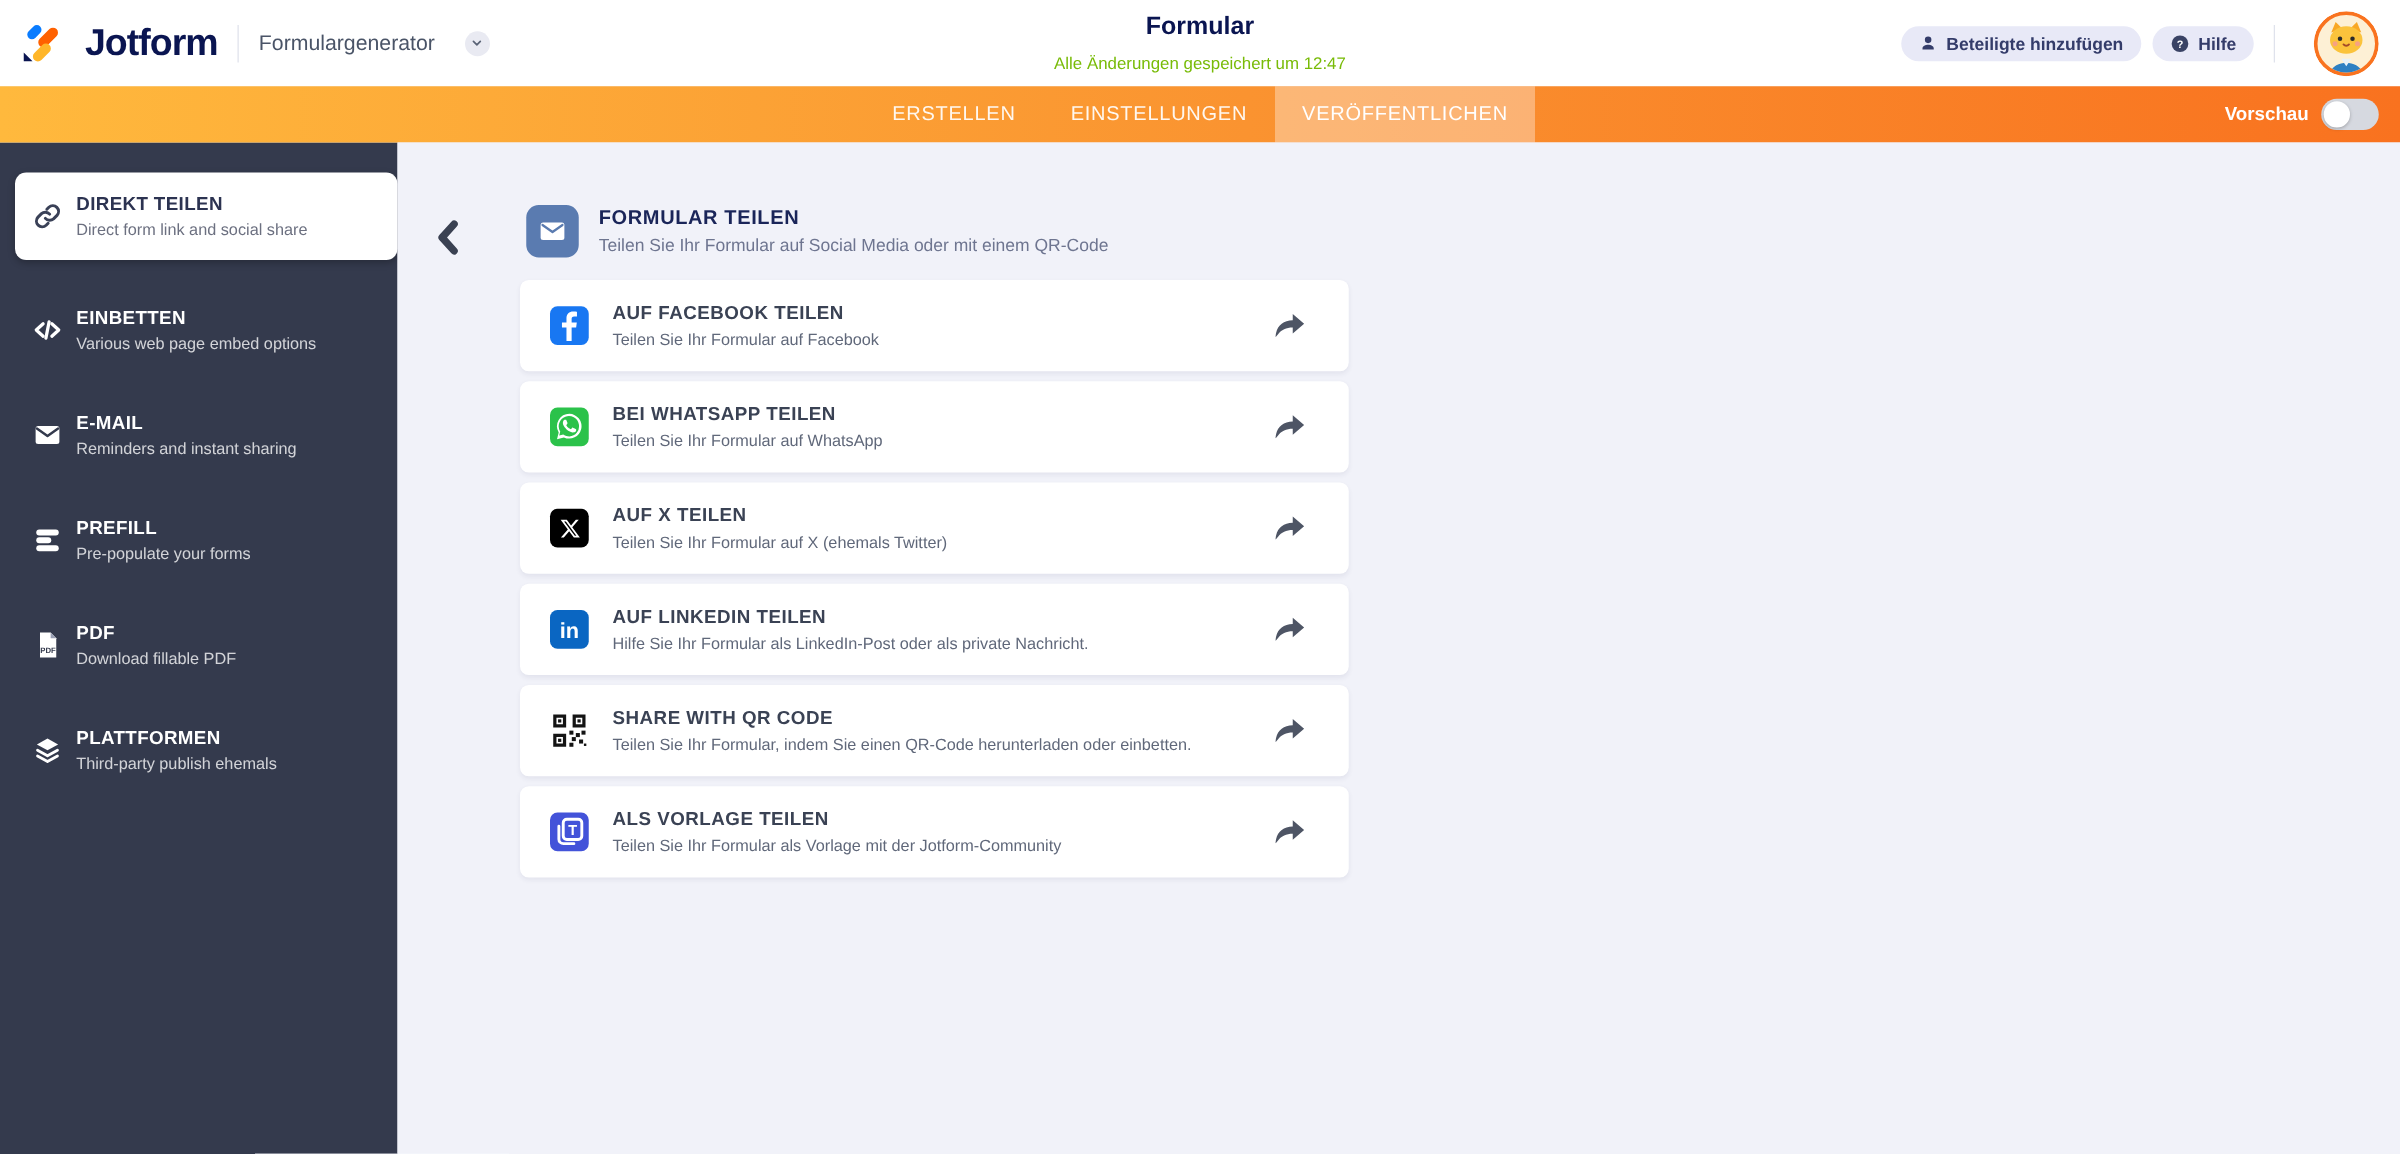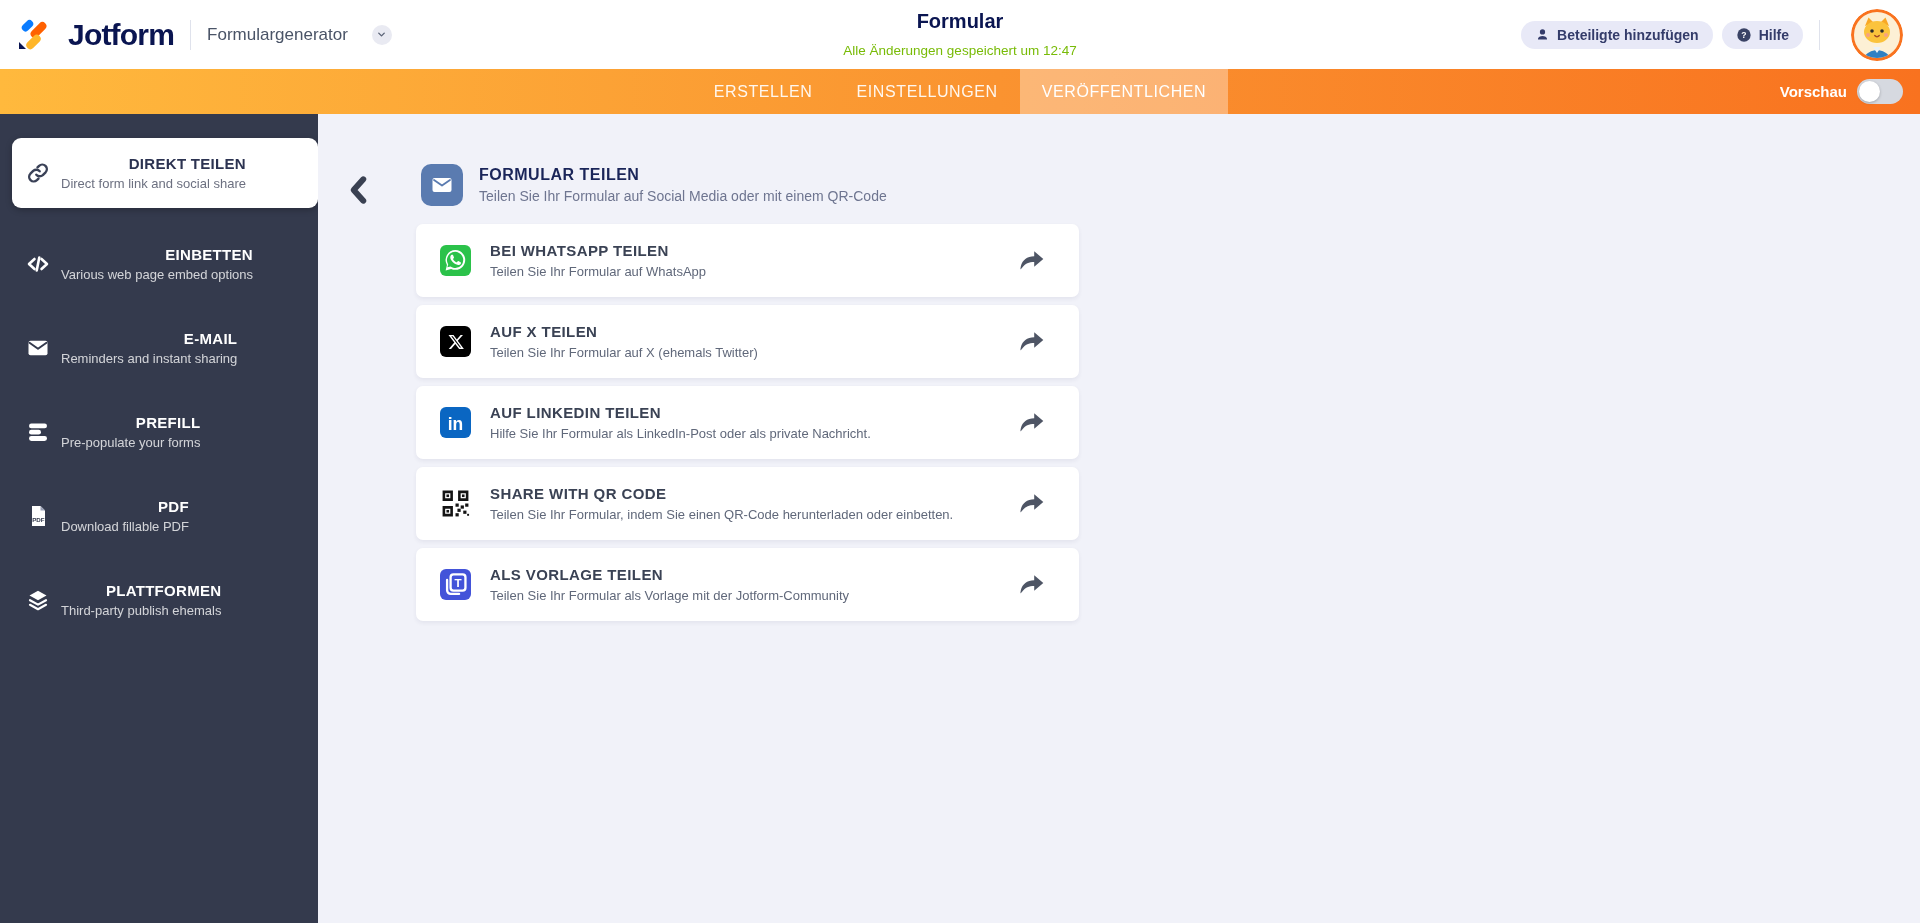--- a/index.html
+++ b/index.html
@@ -43,21 +43,21 @@
 
   
   .sidebar { width:318px; flex:0 0 318px; background:#343A4D; padding-top:24px; }
   .side-item { display:flex; align-items:center; cursor:pointer; }
   .side-item:not(.active) { height:84px; padding-left:26px; }
   .side-item.active { height:70px; margin:0 0 14px 12px; background:#FFFFFF; border-radius:9px; padding-left:14px;
                       box-shadow:0 2px 6px rgba(0,0,0,0.25); }
   .side-icon { width:24px; height:24px; flex:0 0 24px; display:flex; align-items:center; justify-content:center; color:#FFFFFF; }
   .side-item.active .side-icon { color:#3A4157; }
   .side-text { margin-left:11px; display:flex; flex-direction:column; }
-  .side-title { font-size:15px; font-weight:bold; color:#FFFFFF; letter-spacing:0.3px;text-align:right; }
+  .side-title { font-size:15px; font-weight:bold; color:#FFFFFF; letter-spacing:0.3px; }
   .side-sub { font-size:13px; color:rgba(255,255,255,0.78); margin-top:4px; }
   .side-item.active .side-title { color:#2C3351; }
   .side-item.active .side-sub { color:#6C7080; }
 
   
   .content { flex:1; position:relative; background:#F1F2F9; }
   .back-btn { position:absolute; left:24px; top:60px; width:34px; height:34px; background:transparent; border:none; cursor:pointer; padding:0; }
   .section-head { position:absolute; left:103px; top:50px; display:flex; align-items:center; }
   .section-tile { width:42px; height:42px; border-radius:10px; background:#5A7BB0; display:flex; align-items:center; justify-content:center; }
   .section-texts { margin-left:16px; }
@@ -254,20 +254,36 @@
             </svg>
         </span>
         <div class="section-texts">
           <div class="section-title">FORMULAR TEILEN</div>
           <div class="section-sub">Teilen Sie Ihr Formular auf Social Media oder mit einem QR-Code</div>
         </div>
       </div>
 
       <div class="cards" id="cards">
           <div class="card">
+            <span class="card-tile" style="background:#1877F2">
+              <svg width="31" height="31" viewBox="0 0 24 24">
+                <path fill="#FFFFFF" d="M13.4 21.5v-8.3h2.8l.4-3.2h-3.2V7.9c0-.9.3-1.6 1.6-1.6h1.7V3.4c-.3 0-1.3-.1-2.4-.1-2.4 0-4.1 1.5-4.1 4.2V10H7.4v3.2h2.8v8.3h3.2z"></path>
+              </svg>
+            </span>
+            <span class="card-texts">
+              <span class="card-title">AUF FACEBOOK TEILEN</span>
+              <span class="card-sub">Teilen Sie Ihr Formular auf Facebook</span>
+            </span>
+            <span class="card-arrow">
+              <svg width="26" height="22" viewBox="0 0 26 22">
+                <path fill="#4E5565" d="M15.2 1.2 24.3 9 15.2 16.8V12c-5.3 0-9 1.7-11.9 5.6-.6.8-1.9 2-1.9 2s.2-2.3.5-3.5C3.3 10 8 6.4 15.2 6.2V1.2z"></path>
+              </svg>
+            </span>
+          </div>
+          <div class="card">
             <span class="card-tile" style="background:#2BC24A">
               <svg width="25" height="25" viewBox="0 0 24 24">
                 <path fill="#FFFFFF" d="M12 2a9.5 9.5 0 0 0-8.2 14.3L2.5 21.5l5.3-1.4A9.5 9.5 0 1 0 12 2zm0 17.3c-1.6 0-3.1-.5-4.4-1.3l-.3-.2-3.1.8.8-3-.2-.3A7.8 7.8 0 1 1 12 19.3zm4.4-5.9c-.2-.1-1.4-.7-1.6-.8-.2-.1-.4-.1-.6.1-.2.2-.7.8-.8.9-.1.2-.3.2-.5.1-.2-.1-1-.4-1.9-1.2-.7-.6-1.2-1.4-1.3-1.6-.1-.2 0-.4.1-.5l.4-.5c.1-.2.2-.3.3-.5.1-.2 0-.4 0-.5l-.8-2c-.2-.5-.4-.4-.6-.4h-.5c-.2 0-.5.1-.7.3-.2.3-.9.9-.9 2.2 0 1.3.9 2.5 1 2.7.1.2 1.8 2.8 4.4 3.9.6.3 1.1.4 1.5.5.6.2 1.2.2 1.6.1.5-.1 1.4-.6 1.6-1.1.2-.6.2-1 .1-1.1 0-.1-.2-.2-.4-.3z"></path>
               </svg>
             </span>
             <span class="card-texts">
               <span class="card-title">BEI WHATSAPP TEILEN</span>
               <span class="card-sub">Teilen Sie Ihr Formular auf WhatsApp</span>
             </span>
             <span class="card-arrow">

